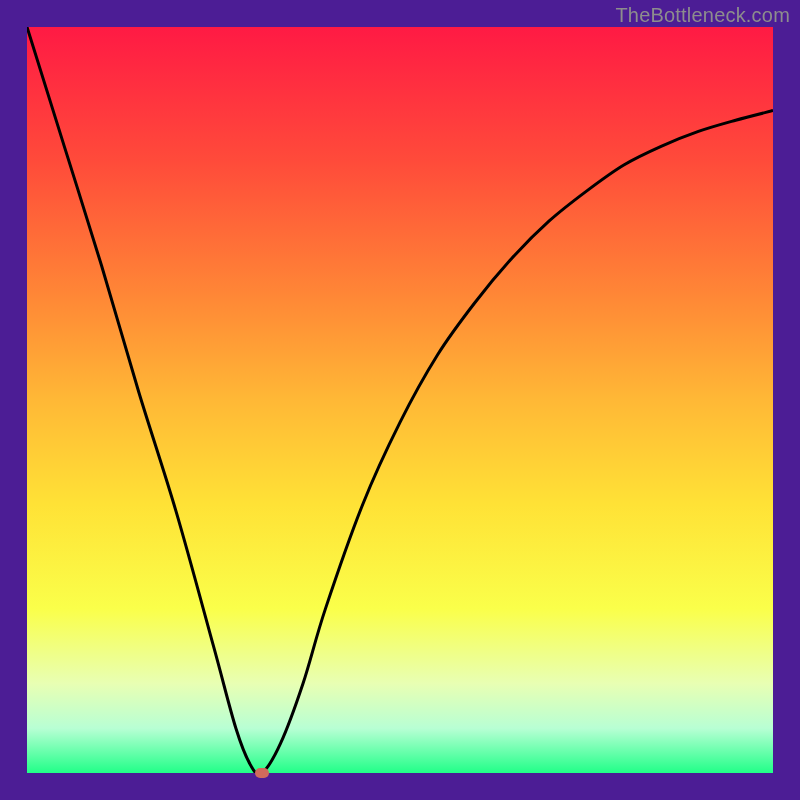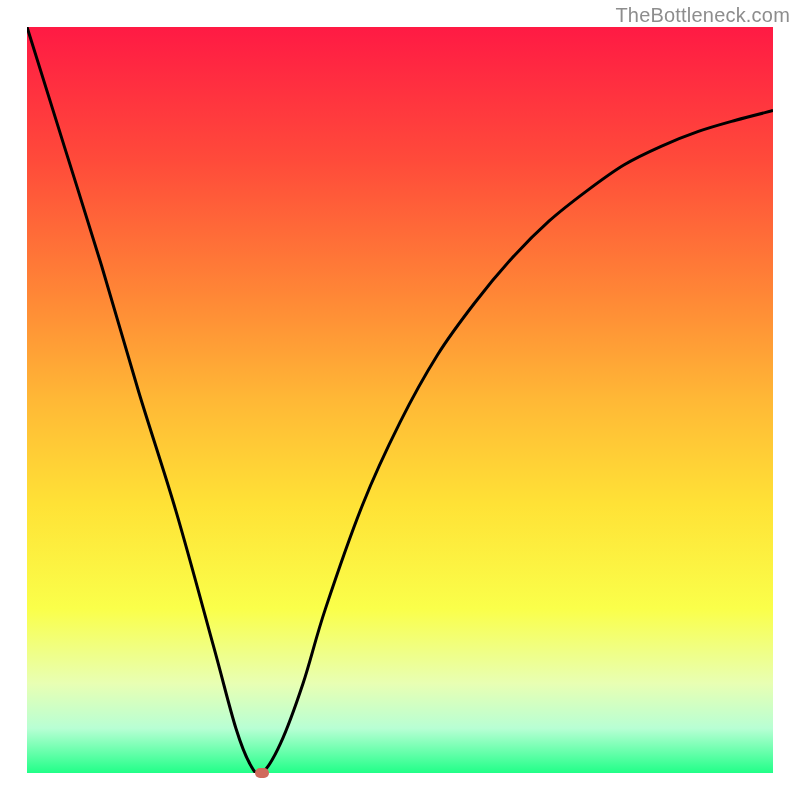--- a/index.html
+++ b/index.html
@@ -1,21 +1,21 @@
 <!DOCTYPE html>
 <html><head>
 <meta charset="utf-8">
 <style>
   * { margin: 0; padding: 0; box-sizing: border-box; }
   html, body { width: 800px; height: 800px; overflow: hidden; background: #000; }
   .frame {
     position: relative;
     width: 800px;
     height: 800px;
-    background: #ffffff;
+    background: #4c1d95;
   }
   .plot-area {
     position: absolute;
     left: 27px;
     top: 27px;
     width: 746px;
     height: 746px;
     background: linear-gradient(to bottom,
       #ff1a44 0%,
       #ff4b3a 18%,

